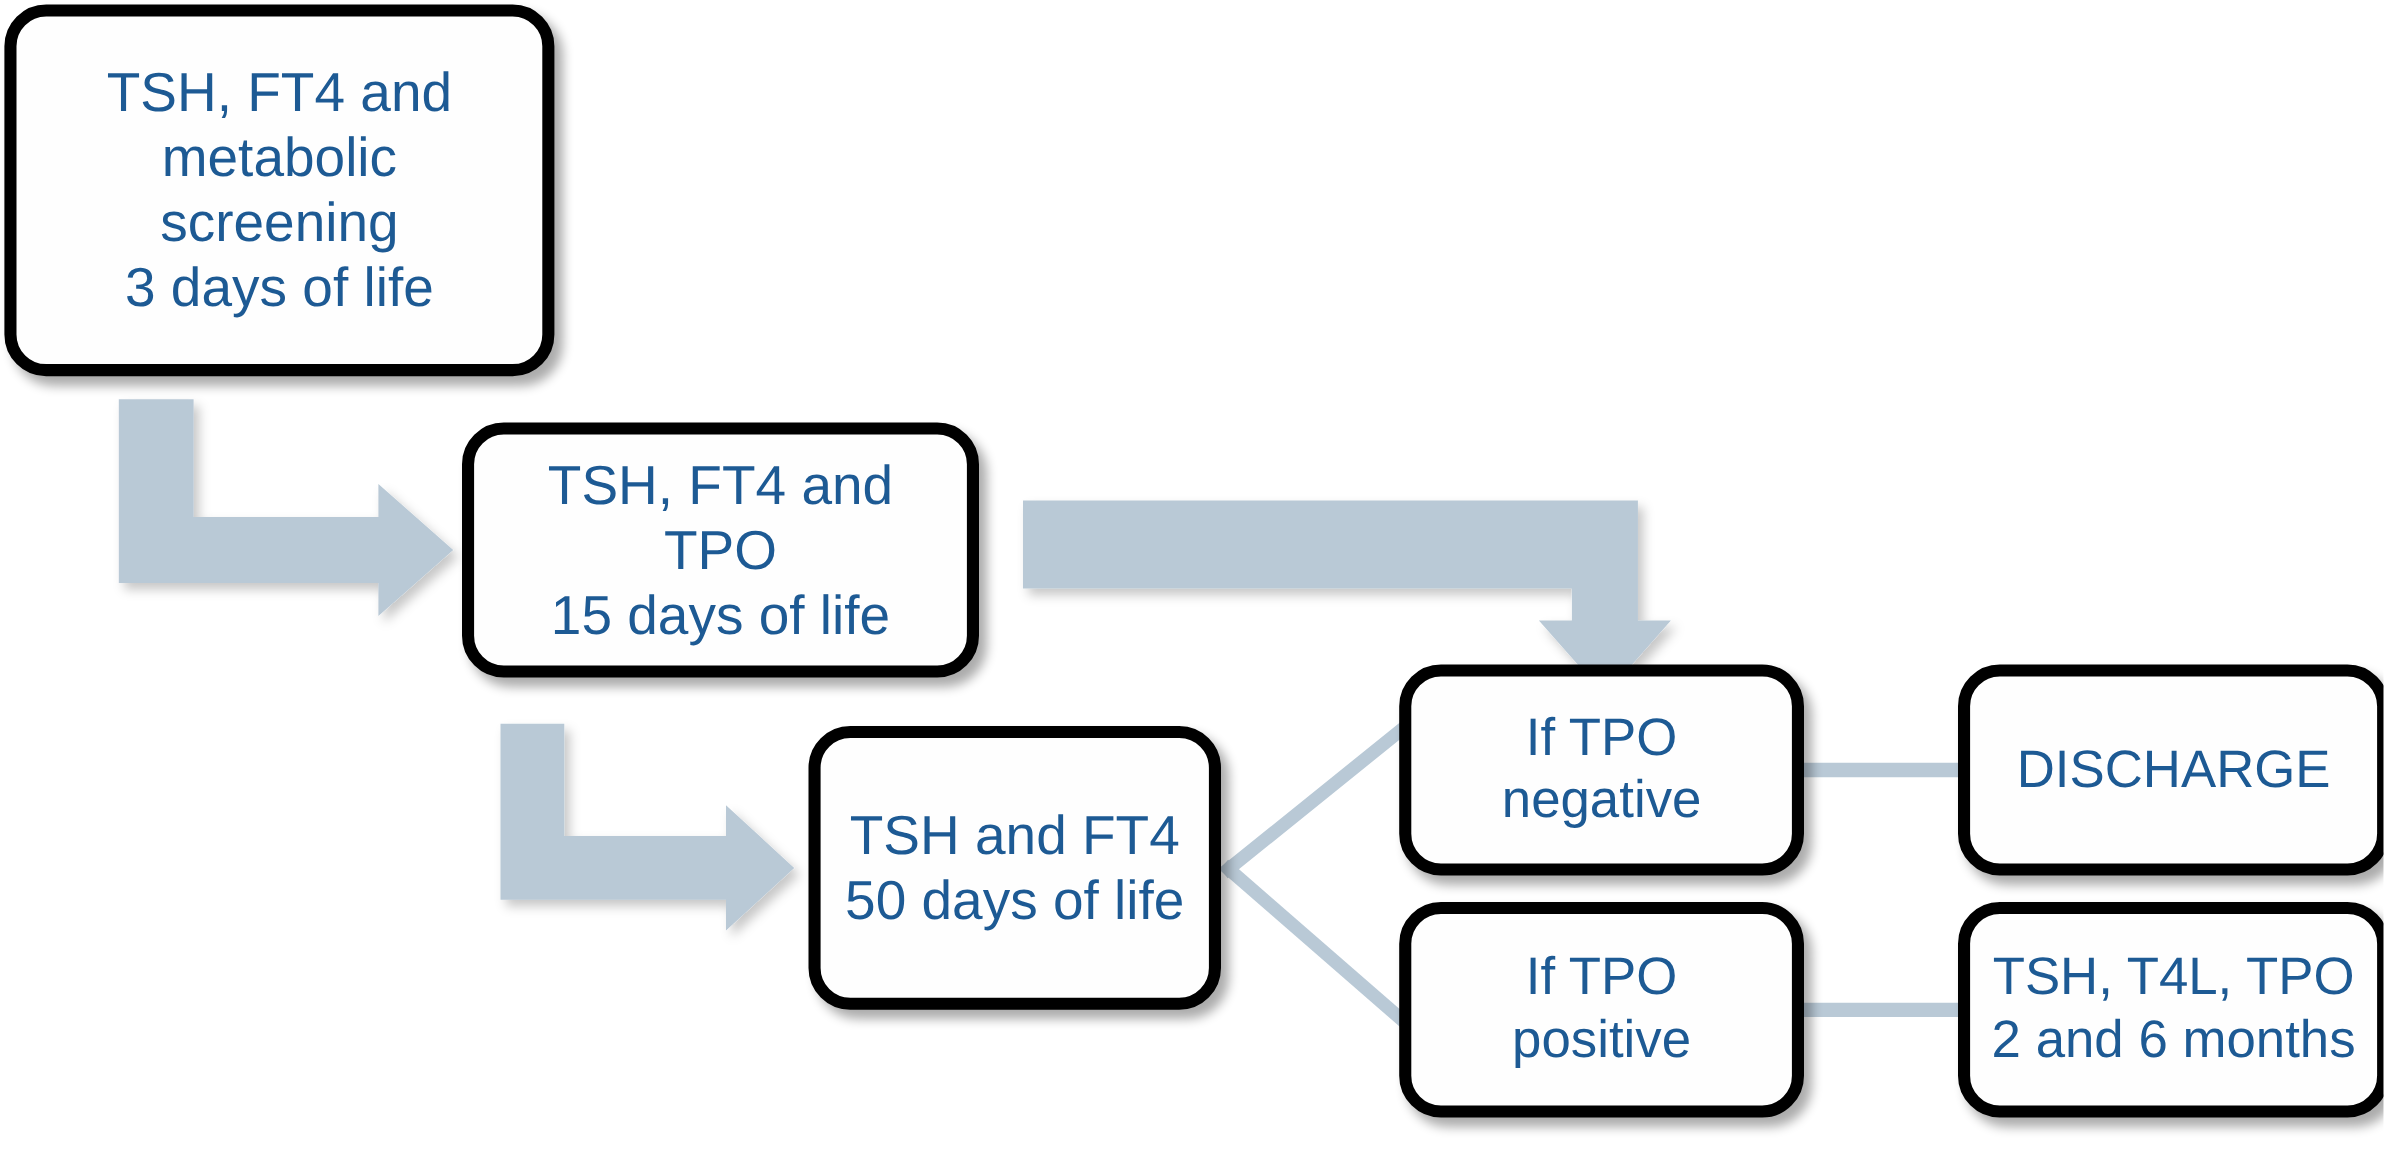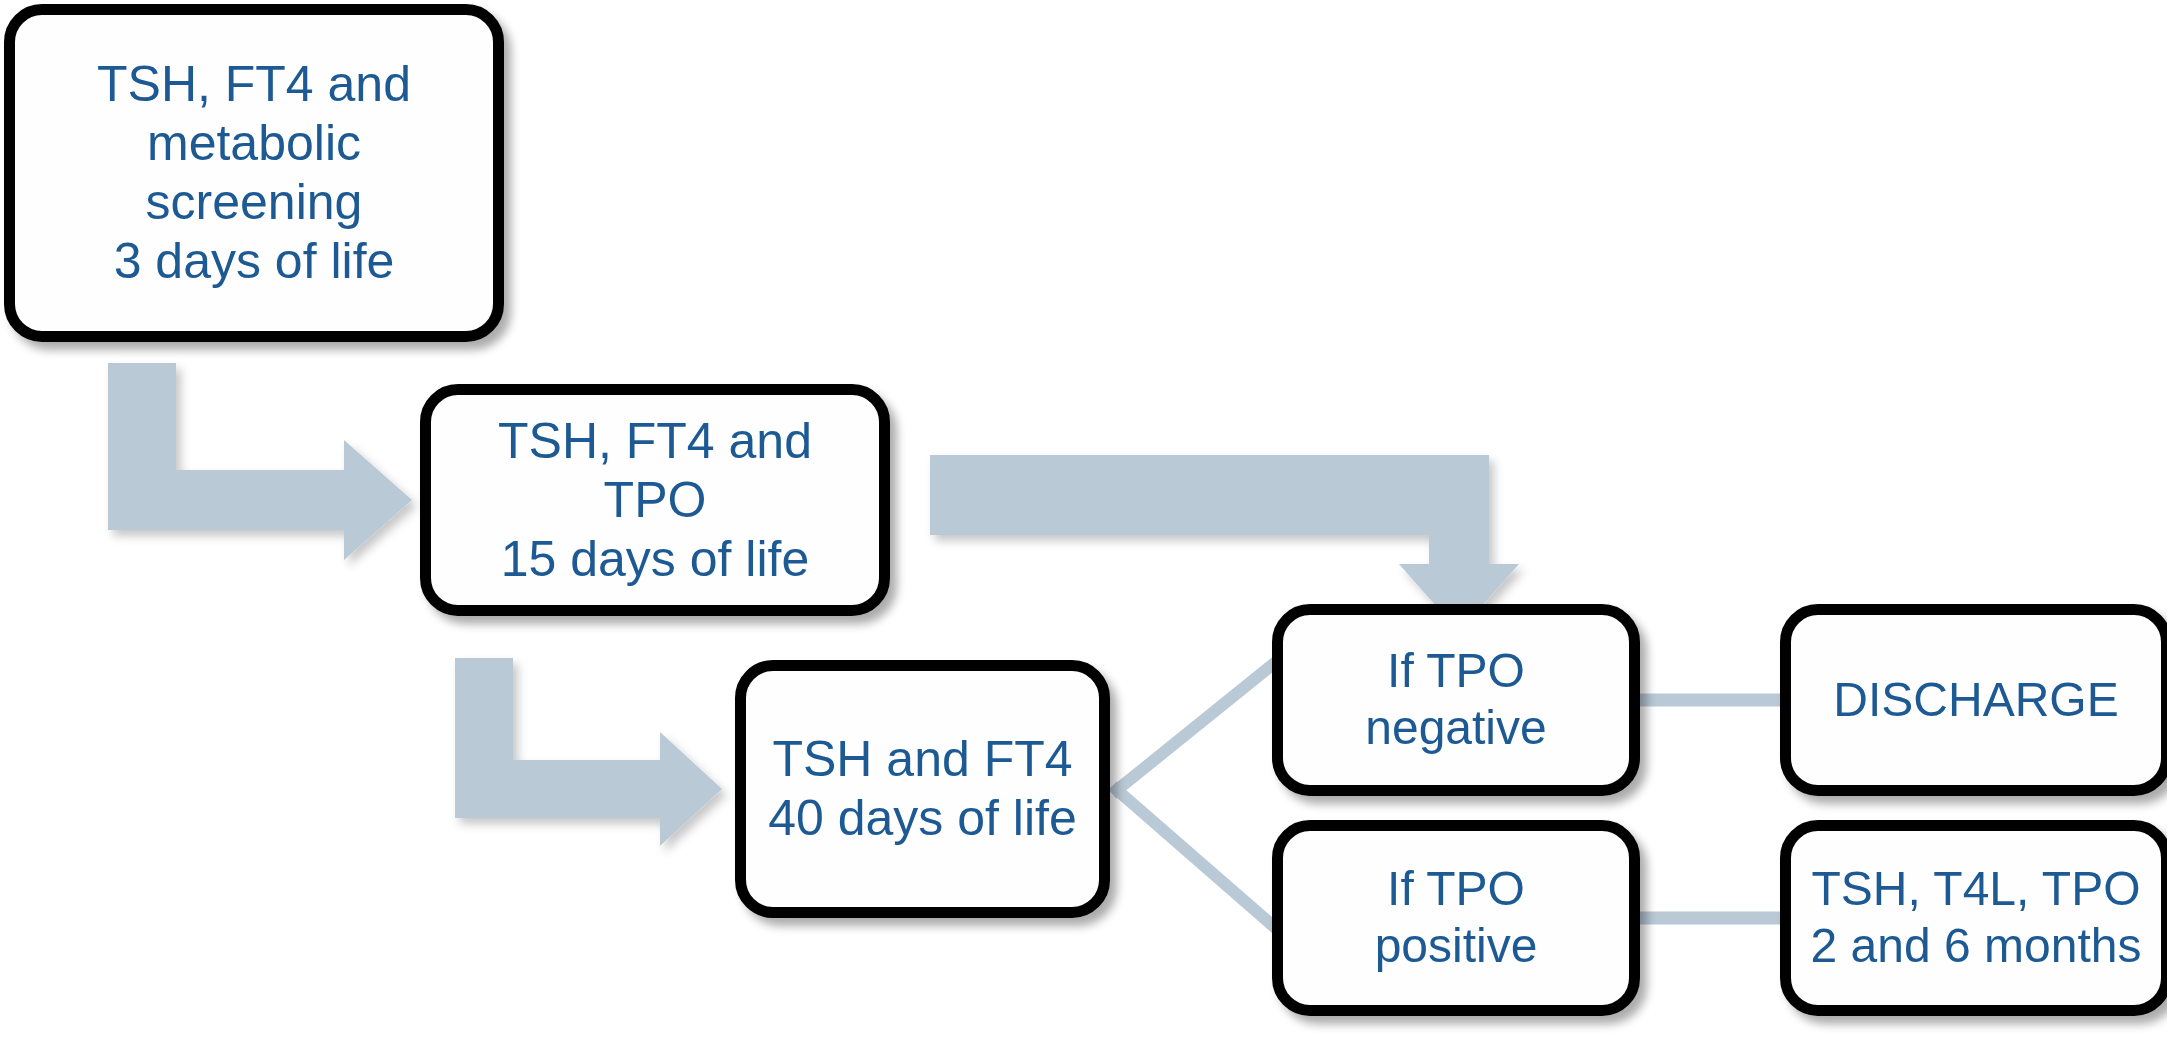--- a/index.html
+++ b/index.html
@@ -110,21 +110,21 @@
   </div>
 
   <div class="node" id="node-tpo15">
     <span class="node-text">TSH, FT4 and
 TPO
 15 days of life</span>
   </div>
 
   <div class="node" id="node-tsh30">
     <span class="node-text">TSH and FT4
-40 days of life</span>
+50 days of life</span>
   </div>
 
   <div class="node" id="node-tpo-neg">
     <span class="node-text">If TPO
 negative</span>
   </div>
 
   <div class="node" id="node-tpo-pos">
     <span class="node-text">If TPO
 positive</span>

